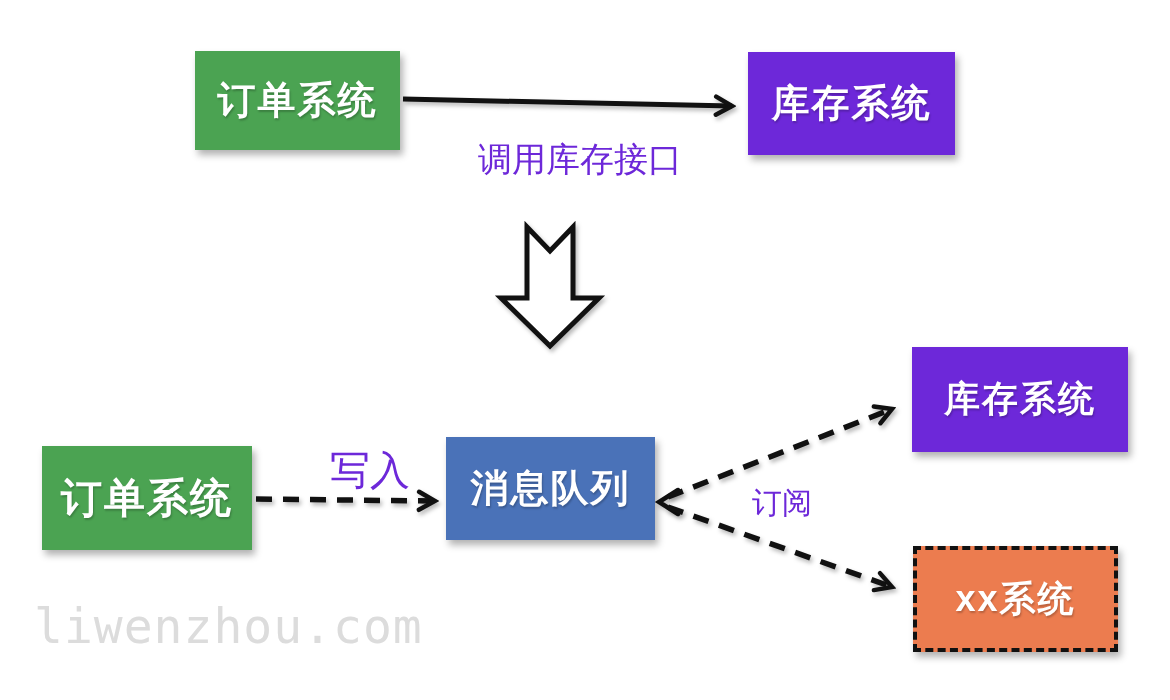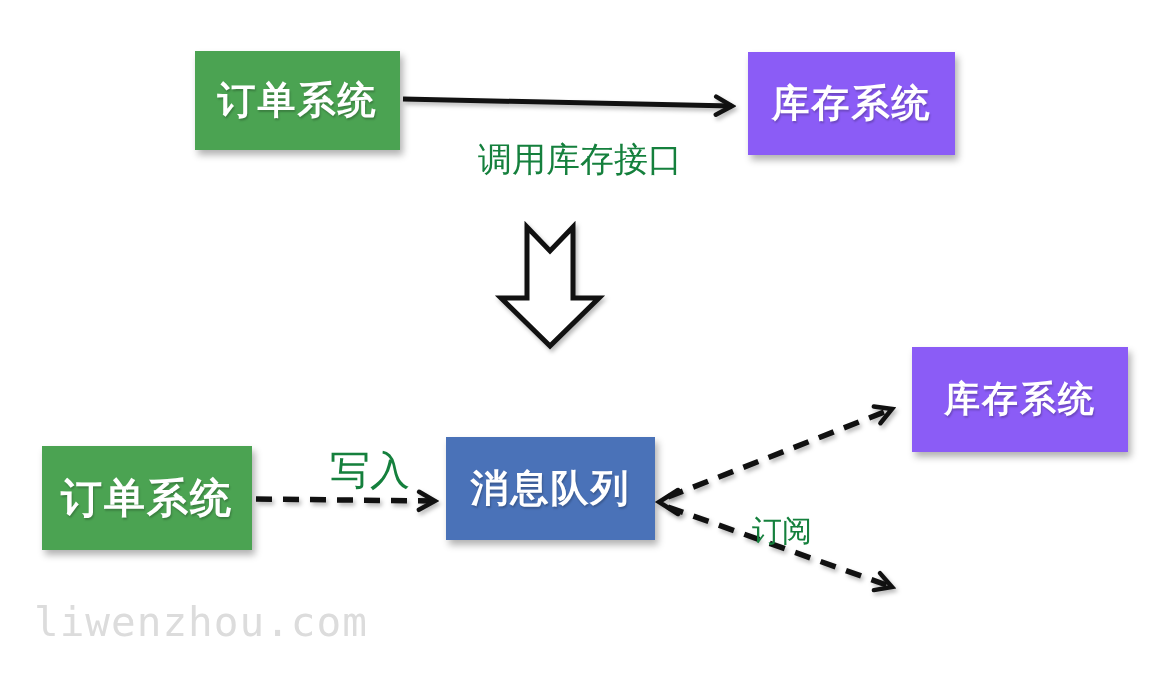--- a/index.html
+++ b/index.html
@@ -9,43 +9,43 @@
   }
   .arrow-layer{position:absolute;left:0;top:0;width:1170px;height:700px;pointer-events:none;}
   .shadowed{filter:drop-shadow(2px 3px 2px rgba(0,0,0,0.28));}
   .box{
     position:absolute;display:flex;align-items:center;justify-content:center;
     color:#ffffff;font-weight:bold;letter-spacing:2px;
     box-shadow:3px 5px 7px rgba(0,0,0,0.30);
     text-shadow:1px 2px 2px rgba(0,0,0,0.22);
   }
   .box-green{background:#4ba352;}
-  .box-yellow{background:#8b5cf6;text-align:center;}
+  .box-yellow{background:#6d28d9;text-align:center;}
   .box-blue{background:#4a72b8;}
   .box-orange{background:#ec7c4f;border:4px dashed #111111;box-sizing:border-box;}
   .lbl{
-    position:absolute;color:#15803d;text-align:center;white-space:nowrap;
+    position:absolute;color:#6d28d9;text-align:center;white-space:nowrap;
     font-family:"Liberation Sans","DejaVu Sans",sans-serif;
   }
   .watermark{
     position:absolute;left:34px;top:598px;
     font-family:"DejaVu Sans Mono","Liberation Mono",monospace;
-    font-size:41px;color:#dcdcdc;letter-spacing:1px;
+    font-size:48px;color:#dcdcdc;letter-spacing:1px;
   }
   
   .b-top-order    {left:195px;top:51px; width:205px;height:99px; font-size:38px;}
   .b-top-inv      {left:748px;top:52px; width:207px;height:103px;font-size:38px;}
   .b-bot-order    {left:42px; top:446px;width:210px;height:104px;font-size:41px;}
   .b-bot-queue    {left:446px;top:437px;width:209px;height:103px;font-size:38px;}
   .b-bot-inv      {left:912px;top:347px;width:216px;height:105px;font-size:36px;}
   .b-bot-xx       {left:913px;top:546px;width:205px;height:106px;font-size:36px;}
   
   .l-call     {left:458px;top:137px;width:244px;font-size:34px;}
   .l-write    {left:330px;top:443px;width:76px; font-size:40px;}
-  .l-subscribe{left:746px;top:511px;width:72px; font-size:30px;}
+  .l-subscribe{left:746px;top:483px;width:72px; font-size:30px;}
 </style>
 </head>
 <body>
 
 <div class="canvas">
 
   <svg class="arrow-layer" viewBox="0 0 1170 700">
     <defs>
       <marker id="ah" viewBox="0 0 24 24" refX="20" refY="12" markerWidth="24" markerHeight="24" orient="auto" markerUnits="userSpaceOnUse">
         <path d="M4,3 L20,12 L4,21" fill="none" stroke="#111111" stroke-width="4.5" stroke-linecap="round" stroke-linejoin="miter"></path>
@@ -77,19 +77,20 @@
     </g>
   </svg>
 
   <div class="box box-green b-top-order">订单系统</div>
   <div class="box box-yellow b-top-inv">库存系统</div>
   <div class="lbl l-call">调用库存接口</div>
 
   <div class="box box-green b-bot-order">订单系统</div>
   <div class="box box-blue b-bot-queue">消息队列</div>
   <div class="box box-yellow b-bot-inv">库存系统</div>
+  <div class="box box-orange b-bot-xx">xx系统</div>
 
   <div class="lbl l-write">写入</div>
   <div class="lbl l-subscribe">订阅</div>
 
   <div class="watermark">liwenzhou.com</div>
 
 </div>
 
 </body></html>

